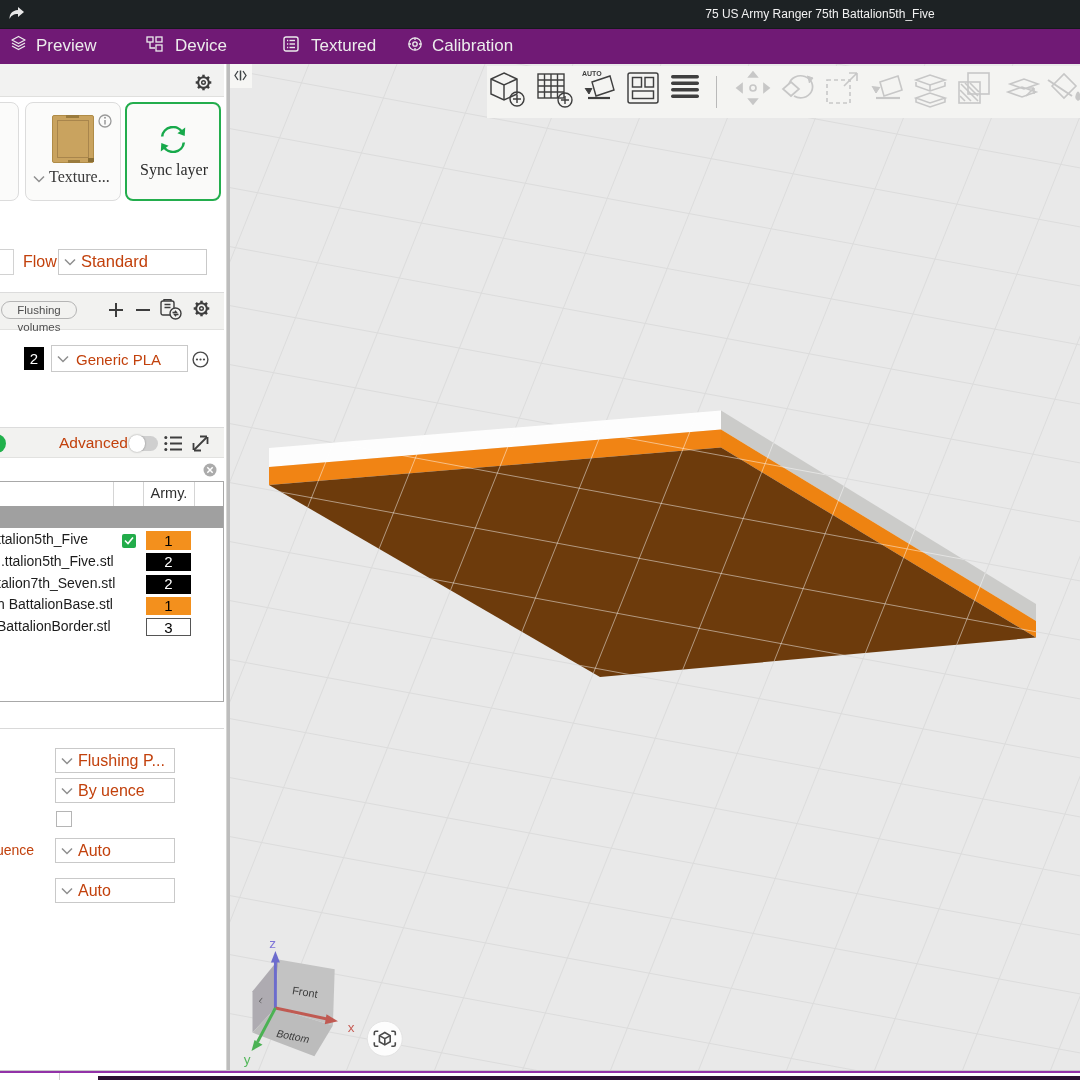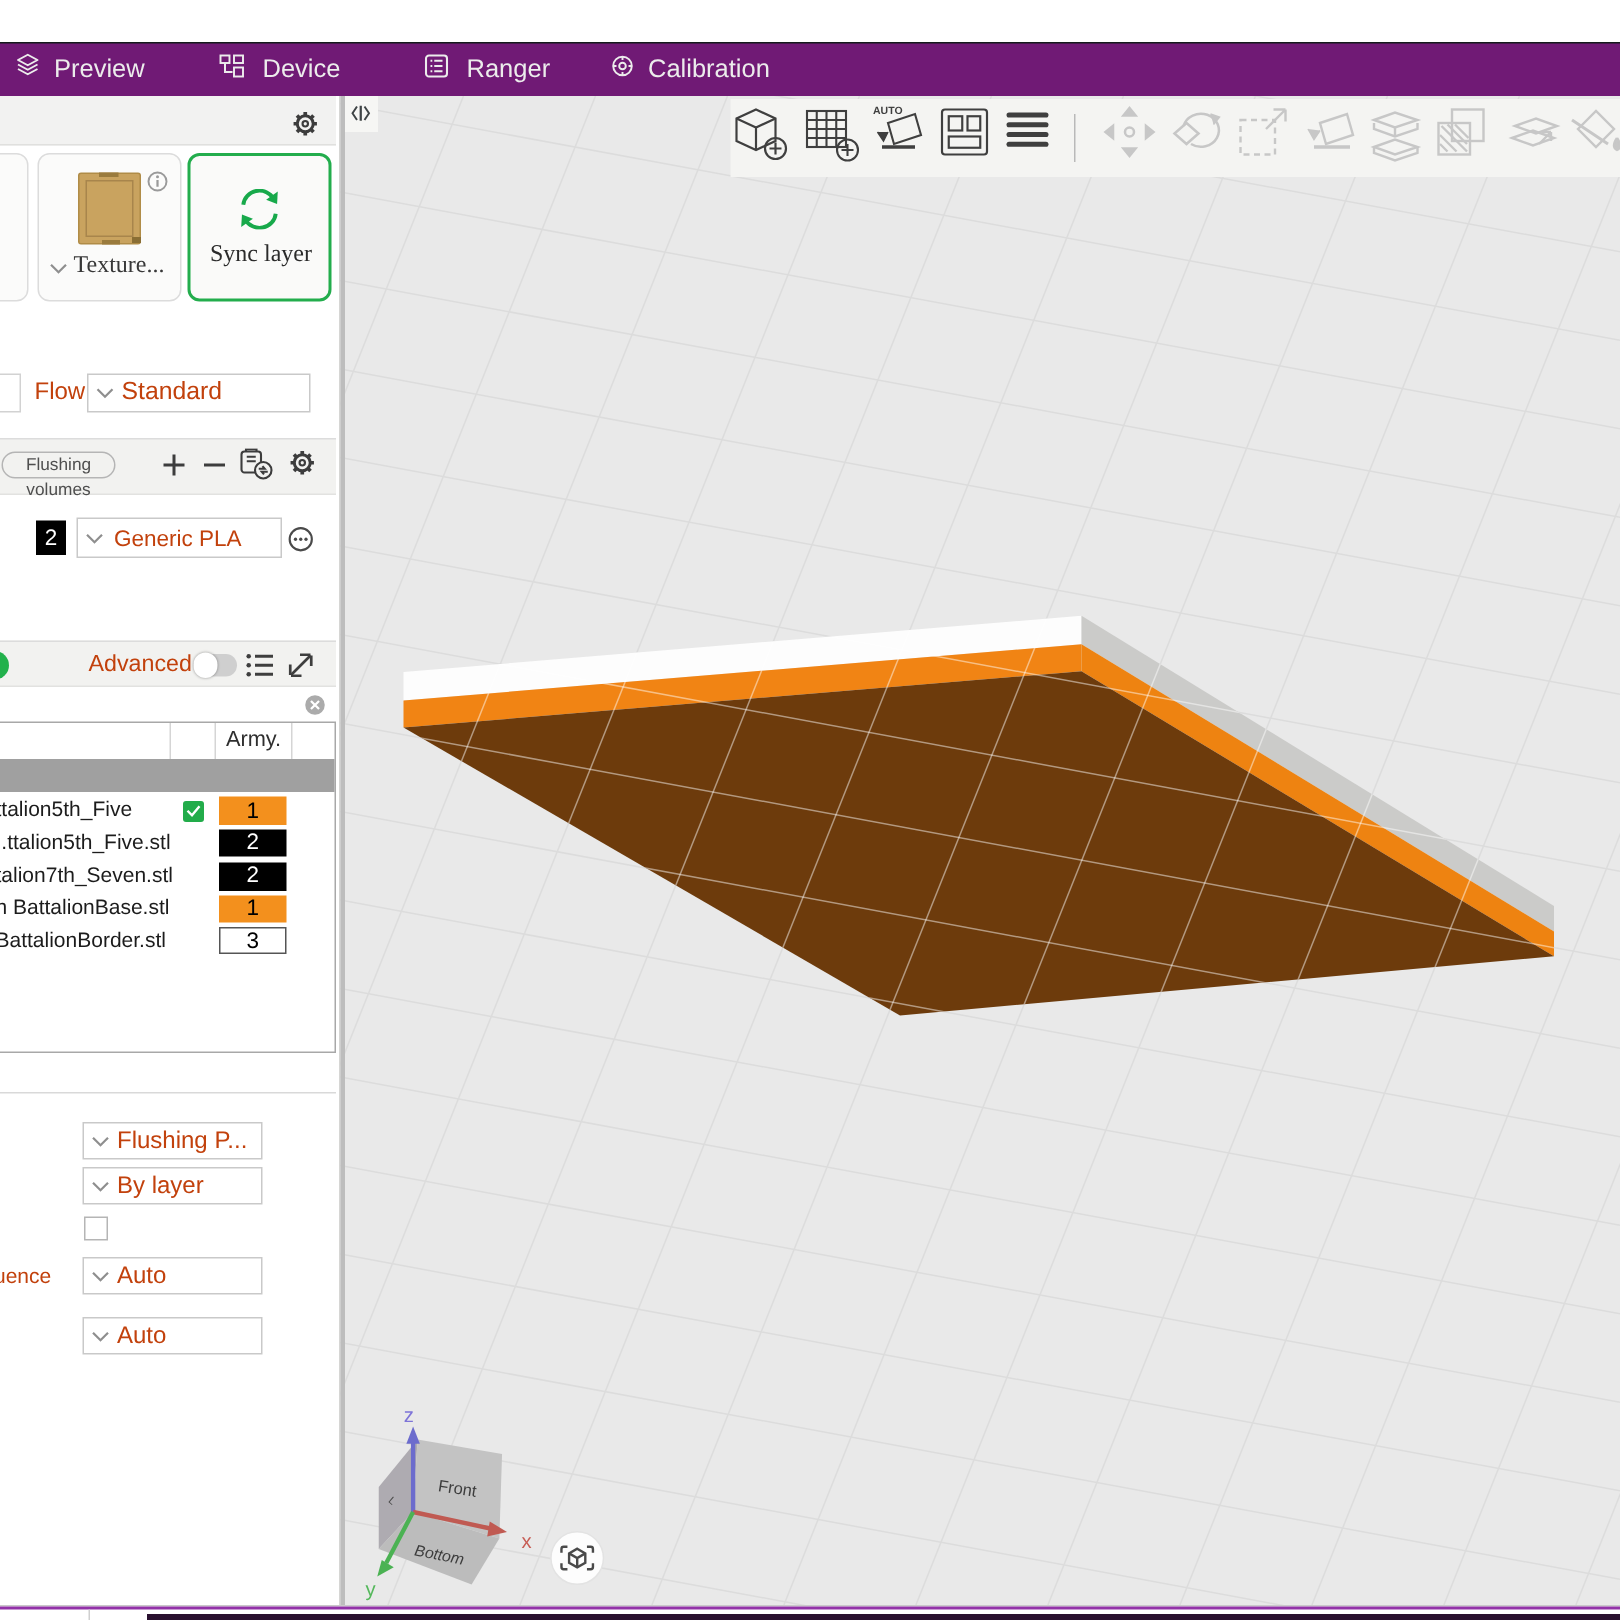--- a/index.html
+++ b/index.html
@@ -26,20 +26,26 @@
 
 #viewport { left:226px; top:64px; width:854px; height:1006px; background:#e9e9e9; overflow:hidden; }
 #toolbar { position:absolute; left:261px; top:2px; width:600px; height:52px; background:#f4f4f2; }
 
 #bottom { left:0; top:1070px; width:1080px; height:10px; background:#fff; }
 </style>
 </head>
 <body>
 <div id="page">
 
+  <div id="bar1" class="abs">
+    <svg class="abs" style="left:8px;top:6px" width="18" height="16" viewBox="0 0 18 16">
+      <path d="M10 1 L16 6 L10 11 L10 8 C5 8 3 10 1.5 13 C1.5 8 4 4.5 10 4 Z" fill="#e8e8e8"></path>
+    </svg>
+    <div class="title abs">75 US Army Ranger 75th Battalion5th_Five</div>
+  </div>
 
   <div id="bar2" class="abs">
     <svg class="abs" style="left:11px;top:6px" width="15" height="16" viewBox="0 0 15 16">
       <g fill="none" stroke="#ececec" stroke-width="1.3" stroke-linejoin="round">
         <path d="M1 5 L7.5 1.5 L14 5 L7.5 8.5 Z"></path>
         <path d="M1 8 L7.5 11.5 L14 8"></path>
         <path d="M1 11 L7.5 14.5 L14 11"></path>
       </g>
     </svg>
     <div class="tabtxt abs" style="left:36px">Preview</div>
@@ -56,21 +62,21 @@
       <rect x="1" y="1" width="14" height="14" rx="2" fill="none" stroke="#ececec" stroke-width="1.4"></rect>
       <g stroke="#ececec" stroke-width="1.4">
         <line x1="4" y1="4.5" x2="5.2" y2="4.5"></line>
           <line x1="6.5" y1="4.5" x2="12" y2="4.5"></line>
         <line x1="4" y1="8" x2="5.2" y2="8"></line>
           <line x1="6.5" y1="8" x2="12" y2="8"></line>
         <line x1="4" y1="11.5" x2="5.2" y2="11.5"></line>
           <line x1="6.5" y1="11.5" x2="12" y2="11.5"></line>
       </g>
     </svg>
-    <div class="tabtxt abs" style="left:311px">Ranger</div>
+    <div class="tabtxt abs" style="left:311px">Textured</div>
     <svg class="abs" style="left:407px;top:7px" width="16" height="16" viewBox="0 0 16 16">
       <g fill="none" stroke="#ececec" stroke-width="1.3">
         <circle cx="8" cy="8" r="6.2"></circle>
         <circle cx="8" cy="8" r="2.2"></circle>
         <path d="M8 1.8 L8 4 M8 12 L8 14.2 M1.8 8 L4 8 M12 8 L14.2 8"></path>
       </g>
     </svg>
     <div class="tabtxt abs" style="left:432px">Calibration</div>
   </div>
 
@@ -466,21 +472,21 @@
     <div class="abs" style="left:0;top:664px;width:224px;height:1px;background:#d9d9d9"></div>
     <div class="inputbox abs" style="left:55px;top:684px;width:120px;height:24.5px;border-color:#c9c9c9"></div>
     <svg class="abs" style="left:61px;top:693px" width="12" height="8" viewBox="0 0 12 8">
         <path d="M1,1.5 L6,6.5 L11,1.5" fill="none" stroke="#8f8f8f" stroke-width="1.5"></path>
       </svg>
     <div class="abs ptext" style="left:78px;top:688px">Flushing P...</div>
     <div class="inputbox abs" style="left:55px;top:714px;width:120px;height:24.5px;border-color:#c9c9c9"></div>
     <svg class="abs" style="left:61px;top:723px" width="12" height="8" viewBox="0 0 12 8">
         <path d="M1,1.5 L6,6.5 L11,1.5" fill="none" stroke="#8f8f8f" stroke-width="1.5"></path>
       </svg>
-    <div class="abs ptext" style="left:78px;top:718px">By layer</div>
+    <div class="abs ptext" style="left:78px;top:718px">By uence</div>
     <div class="abs" style="left:56px;top:747px;width:16px;height:16px;border:1px solid #b5b5b5;background:#fff"></div>
     <div class="abs ptext" style="left:-4px;top:778px;font-size:14px">uence</div>
     <div class="inputbox abs" style="left:55px;top:774px;width:120px;height:25px;border-color:#c9c9c9"></div>
     <svg class="abs" style="left:61px;top:783px" width="12" height="8" viewBox="0 0 12 8">
         <path d="M1,1.5 L6,6.5 L11,1.5" fill="none" stroke="#8f8f8f" stroke-width="1.5"></path>
       </svg>
     <div class="abs ptext" style="left:78px;top:778px">Auto</div>
     <div class="inputbox abs" style="left:55px;top:814px;width:120px;height:24.5px;border-color:#c9c9c9"></div>
     <svg class="abs" style="left:61px;top:823px" width="12" height="8" viewBox="0 0 12 8">
         <path d="M1,1.5 L6,6.5 L11,1.5" fill="none" stroke="#8f8f8f" stroke-width="1.5"></path>

